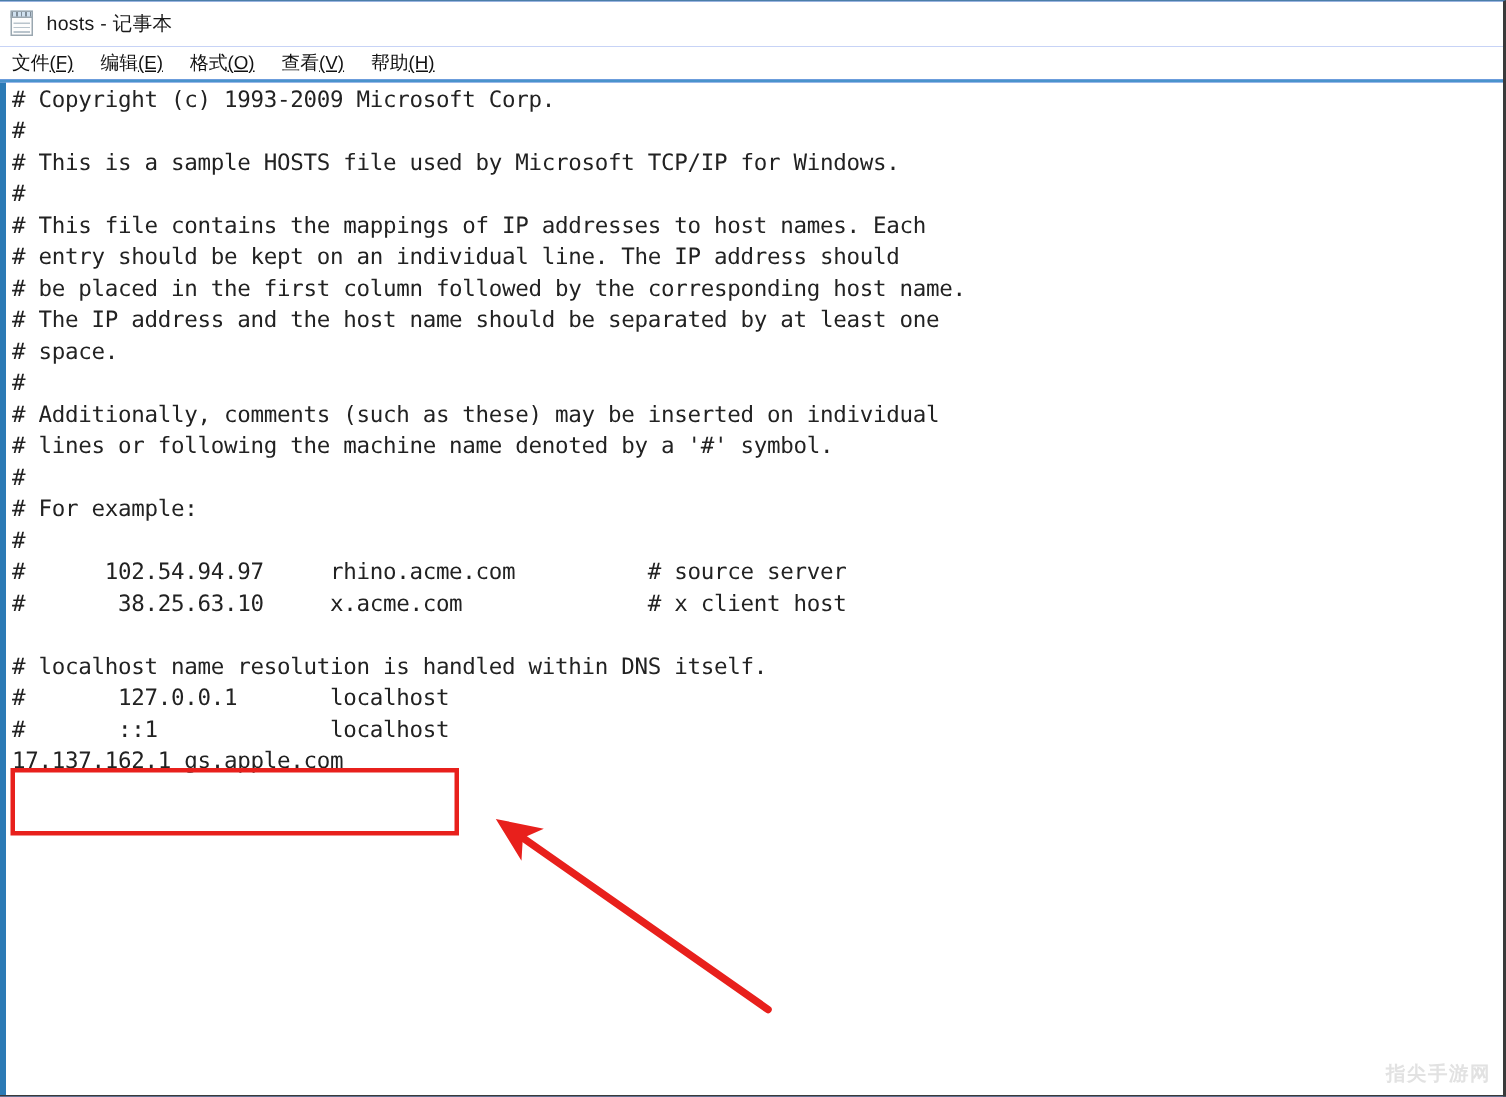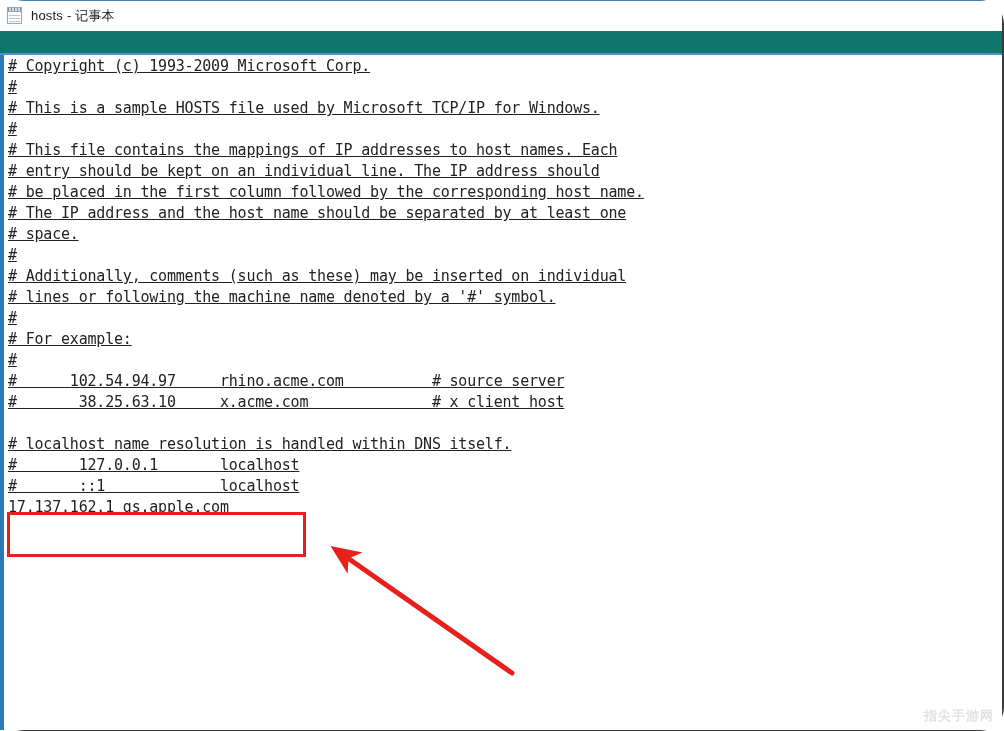--- a/index.html
+++ b/index.html
@@ -11,26 +11,25 @@
     width: 1004px;
     height: 731px;
     font-family: "Liberation Sans", sans-serif;
     overflow: hidden;
   }
 
   #app-window {
     position: relative;
     width: 1004px;
     height: 731px;
-    background: #0f766e;
+    background: #1d4ed8;
     box-sizing: border-box;
     border-right: 2px solid #3a3a3a;
     border-bottom: 2px solid #3a3a3a;
     border-top: 1px solid #4b7ea8;
-    border-radius: 24px;
   }
 
   
   #title-bar {
     position: absolute;
     left: 0; top: 0;
     width: 1002px;
     height: 30px;
     background: #ffffff;
     display: flex;
@@ -132,21 +131,20 @@
   }
   #text-content {
     position: relative;
     padding: 1px 0 0 4px;
     font-family: "DejaVu Sans Mono", "Liberation Mono", monospace;
     font-size: 15px;
     line-height: 21px;
     color: #222222;
     white-space: pre;
     letter-spacing: -0.2px;
-    text-decoration: underline;
   }
   .txt-line {
     height: 21px;
     white-space: pre;
   }
 
   
   #highlight-box {
     position: absolute;
     left: 3px;
@@ -188,20 +186,37 @@
   <div id="title-bar">
     <div id="notepad-icon">
       <div class="pad-body"></div>
       <div class="pad-top"></div>
       <div class="rings"></div>
       <div class="lines"></div>
     </div>
     <div id="title-text">hosts - 记事本</div>
   </div>
 
+  <div id="menu-bar">
+    <div class="menu-item">
+      <span>文件</span><span class="accel">(F)</span>
+    </div>
+    <div class="menu-item">
+      <span>编辑</span><span class="accel">(E)</span>
+    </div>
+    <div class="menu-item">
+      <span>格式</span><span class="accel">(O)</span>
+    </div>
+    <div class="menu-item">
+      <span>查看</span><span class="accel">(V)</span>
+    </div>
+    <div class="menu-item">
+      <span>帮助</span><span class="accel">(H)</span>
+    </div>
+  </div>
 
   <div id="menu-separator"></div>
 
   <div id="text-area">
     <div id="text-content"><div class="txt-line"># Copyright (c) 1993-2009 Microsoft Corp.</div><div class="txt-line">#</div><div class="txt-line"># This is a sample HOSTS file used by Microsoft TCP/IP for Windows.</div><div class="txt-line">#</div><div class="txt-line"># This file contains the mappings of IP addresses to host names. Each</div><div class="txt-line"># entry should be kept on an individual line. The IP address should</div><div class="txt-line"># be placed in the first column followed by the corresponding host name.</div><div class="txt-line"># The IP address and the host name should be separated by at least one</div><div class="txt-line"># space.</div><div class="txt-line">#</div><div class="txt-line"># Additionally, comments (such as these) may be inserted on individual</div><div class="txt-line"># lines or following the machine name denoted by a '#' symbol.</div><div class="txt-line">#</div><div class="txt-line"># For example:</div><div class="txt-line">#</div><div class="txt-line">#      102.54.94.97     rhino.acme.com          # source server</div><div class="txt-line">#       38.25.63.10     x.acme.com              # x client host</div><div class="txt-line"></div><div class="txt-line"># localhost name resolution is handled within DNS itself.</div><div class="txt-line">#       127.0.0.1       localhost</div><div class="txt-line">#       ::1             localhost</div><div class="txt-line">17.137.162.1 gs.apple.com</div></div>
     <div id="highlight-box"></div>
   </div>
 
   <svg id="red-arrow" viewBox="0 0 210 150">
     <defs>

